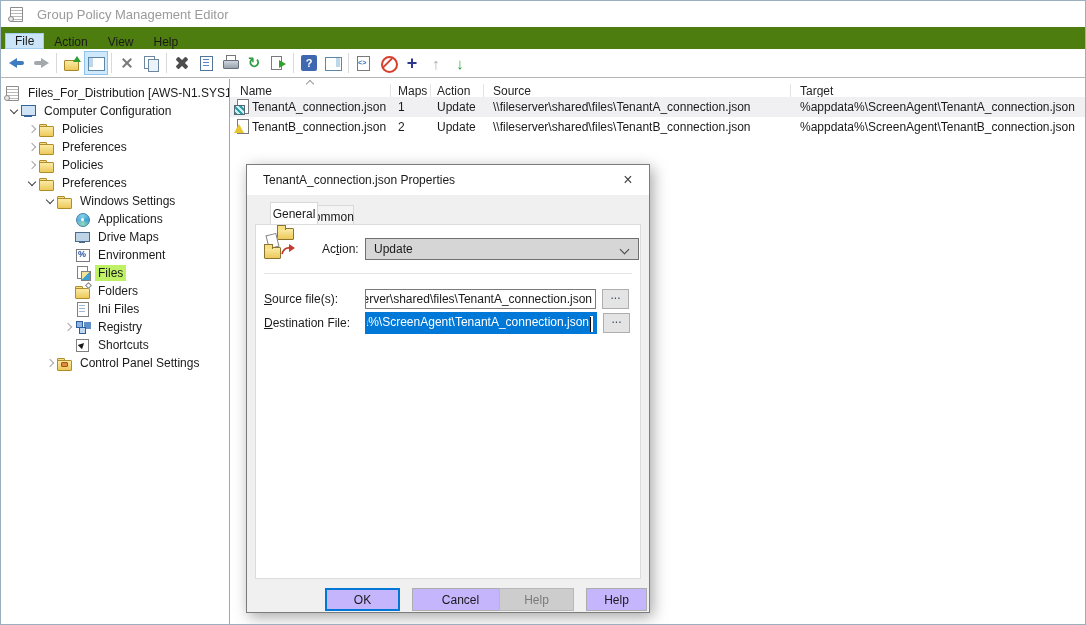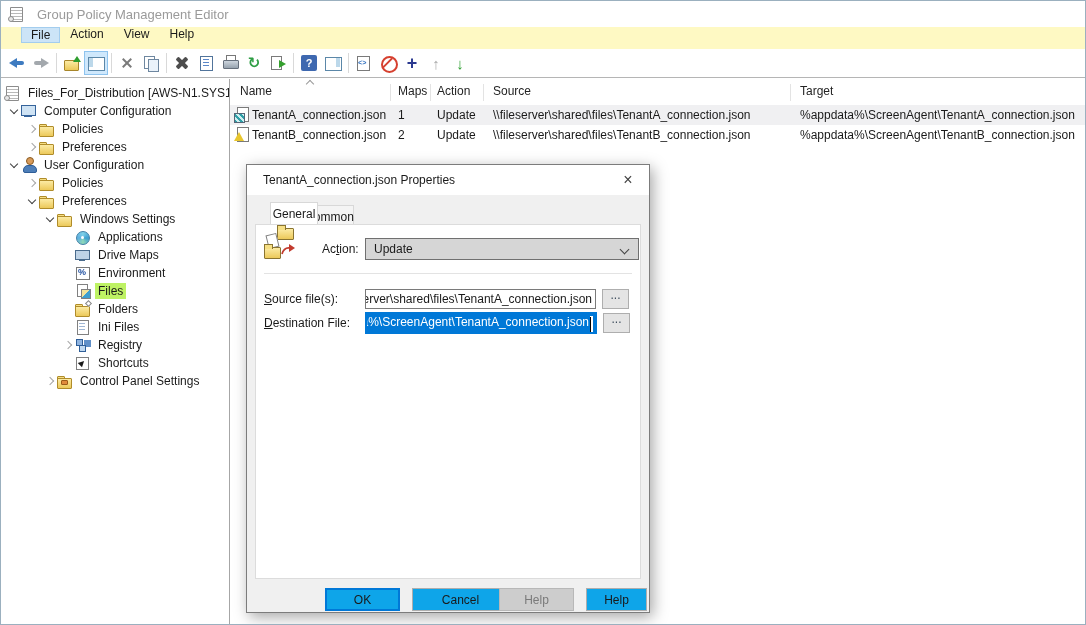--- a/index.html
+++ b/index.html
@@ -6,22 +6,22 @@
   html,body { width:1086px; height:625px; overflow:hidden; }
   body { font-family:"Liberation Sans","DejaVu Sans",sans-serif; font-size:12px; color:#1a1a1a;
          background:#fff; position:relative; border:1px solid #9bb0bf; }
 
   
   .titlebar { position:absolute; left:0; top:0; width:100%; height:26px; background:#fff;
               display:flex; align-items:center; }
   .titlebar .apptitle { color:#9a9a9a; font-size:13px; margin-left:8px; }
 
   
-  .menubar { position:absolute; left:0; top:26px; width:100%; height:22px; background:#fef9c3;
-             display:flex; align-items:flex-start; padding-left:20px; }
+  .menubar { position:absolute; left:0; top:26px; width:100%; height:22px; background:#4d7c0f;
+             display:flex; align-items:flex-end; padding-left:4px; }
   .menuitem { padding:0 10px; display:flex; align-items:center; cursor:default; }
   .menuitem.active { background:#cce4f7; border:1px solid #a3cdee; padding:0 9px; }
 
   
   .toolbar { position:absolute; left:0; top:48px; width:100%; height:29px; background:#fff;
              border-bottom:1px solid #b5b5b5; display:flex; align-items:center; padding-left:4px; }
   .tbtn { width:24px; height:24px; display:flex; align-items:center; justify-content:center;
           position:relative; flex:none; }
   .tbtn.sel { background:#cfe8fc; border:1px solid #8ec3ee; }
   .tsep { width:1px; height:20px; background:#d9d9d9; margin:0 3px; flex:none; }
@@ -136,21 +136,21 @@
   .ti.registry::after  { left:4px; top:8px; width:5px; height:5px; background:#bfd8f0; border:1px solid #2f5e98; }
   .ti.shortcut::before { left:1px; top:2px; width:11px; height:11px; background:#fff; border:1px solid #808080; }
   .ti.shortcut::after  { left:4px; top:5px; border-left:6px solid #1a1a1a; border-top:3px solid transparent;
                          border-bottom:3px solid transparent; transform:rotate(-45deg); }
   .ti .star { position:absolute; right:0; top:0; width:5px; height:5px; background:#fff; border:1px solid #888;
               transform:rotate(45deg); z-index:2; }
   .ti .dot  { position:absolute; left:4px; top:7px; width:7px; height:5px; background:#e08a3c;
               border:1px solid #9c5a18; border-radius:1px; z-index:2; }
 
   
-  .lheader { position:relative; height:26px; }
+  .lheader { position:relative; height:18px; }
   .hcell { position:absolute; top:5px; color:#242424; }
   .hsep { position:absolute; top:5px; height:17px; width:1px; background:#e3e3e3; }
   .sortcaret { position:absolute; left:70px; top:-1px; width:20px; height:8px; }
   .sortcaret::after { content:""; position:absolute; left:7px; top:3px; width:5px; height:5px;
                       border-left:1px solid #9a9a9a; border-top:1px solid #9a9a9a; transform:rotate(45deg); }
   .lrow { position:relative; height:20px; width:100%; }
   .lrow.sel { background:#f0f0f2; }
   .lcell { position:absolute; top:3px; white-space:nowrap; }
   .ficon { position:absolute; left:4px; top:2px; width:15px; height:15px; }
   .ficon::before { content:""; position:absolute; left:3px; top:0; width:10px; height:13px; background:#fff;
@@ -196,21 +196,21 @@
 
   .cbx { width:13px; height:13px; background:#fff; border:1px solid #707070; position:relative; flex:none; }
   .cbx.checked::after { content:""; position:absolute; left:2px; top:3px; width:7px; height:3px;
                         border-left:2px solid #111; border-bottom:2px solid #111; transform:rotate(-45deg); }
   .cblabel { margin-left:5px; white-space:nowrap; }
   .cbrow { display:flex; align-items:center; position:absolute; }
 
   .group { position:absolute; border:1px solid #d0d0d0; }
   .legend { position:absolute; top:-8px; left:7px; background:#fff; padding:0 4px; }
 
-  .dbtn { position:absolute; height:23px; background:#0ea5e9; border:1px solid #adadad;
+  .dbtn { position:absolute; height:23px; background:#c4b5fd; border:1px solid #adadad;
           display:flex; align-items:center; justify-content:center; cursor:default; }
   .dbtn.default { border:2px solid #0078d7; }
   .dbtn.disabled { background:#cdcdcd; border-color:#b8b8b8; color:#7a7a7a; }
 
   
   .dlg-ico { position:absolute; left:17px; top:62px; width:36px; height:36px; z-index:6; }
   .dlg-ico i { position:absolute; display:block; }
   .dlg-ico .fb, .dlg-ico .ff { width:17px; height:12px; background:linear-gradient(#fceba4,#ecc95a);
                                border:1px solid #8a7430; border-radius:1px; }
   .dlg-ico .fb { left:13px; top:1px; } .dlg-ico .ff { left:0; top:20px; }
@@ -321,25 +321,20 @@
     </div>
     <div class="trow pl2">
       <span class="chev c"></span>
       <span class="ti folder"></span>
       <span class="tlabel">Policies</span>
     </div>
     <div class="trow pl2">
       <span class="chev c"></span>
       <span class="ti folder"></span>
       <span class="tlabel">Preferences</span>
-    </div>
-    <div class="trow pl1">
-      <span class="chev e"></span>
-      <span class="ti user"></span>
-      <span class="tlabel">User Configuration</span>
     </div>
     <div class="trow pl2">
       <span class="chev c"></span>
       <span class="ti folder"></span>
       <span class="tlabel">Policies</span>
     </div>
     <div class="trow pl2">
       <span class="chev e"></span>
       <span class="ti folder"></span>
       <span class="tlabel">Preferences</span>

